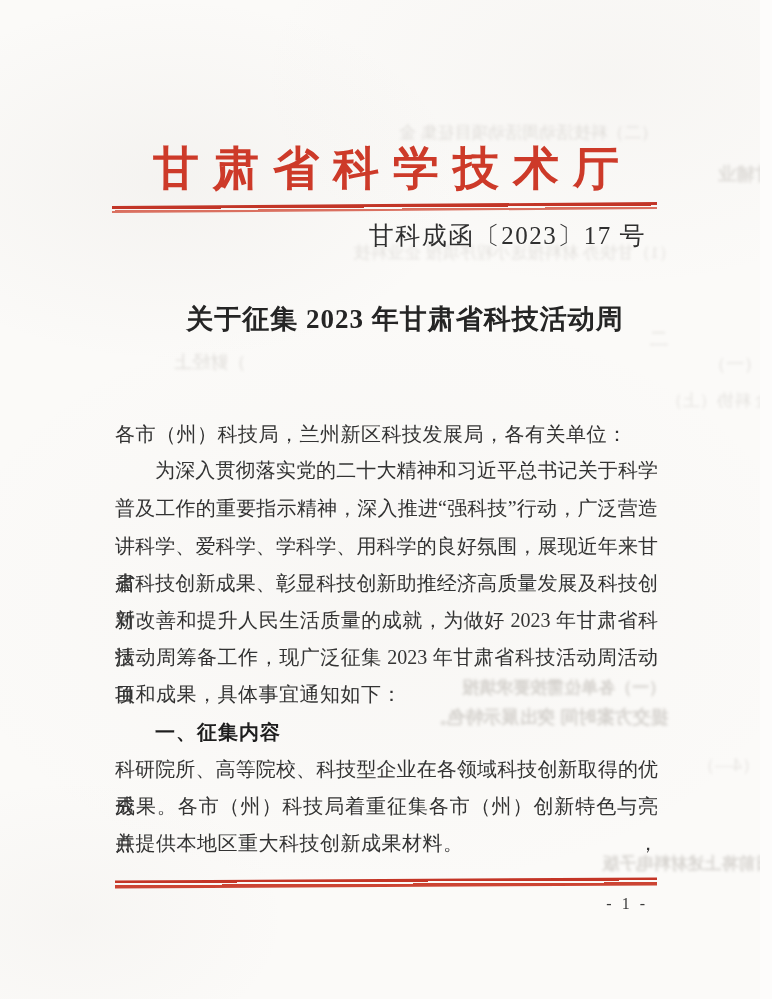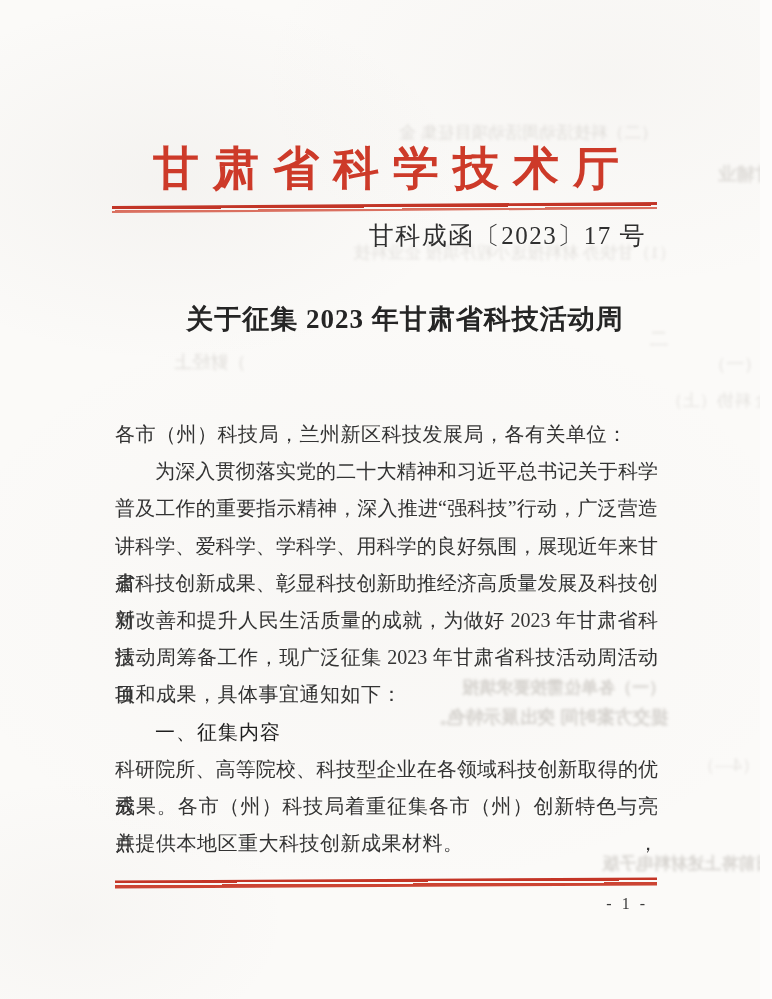--- a/index.html
+++ b/index.html
@@ -43,24 +43,24 @@
     color:#333;font-size:20px;
   }
   .doc-line{
     height:37.2px;line-height:37.2px;white-space:nowrap;
     letter-spacing:.5px;
   }
   .doc-line.fill,.doc-line.para,.doc-line.indent-fill{
     white-space:normal;text-align:justify;text-align-last:justify;
     text-justify:inter-character;letter-spacing:0;
   }
-  .doc-line.para,.doc-line.indent-fill,.doc-line.heading{text-indent:2em;}
+  .doc-line.para,.doc-line.indent-fill,.doc-line.heading{text-indent:2em;font-family:Liberation Mono, monospace;}
   .doc-line.heading{
     font-family:"Liberation Sans","DejaVu Sans",sans-serif;
-    font-weight:400;color:#1e1e1e;letter-spacing:1px;
+    font-weight:700;color:#1e1e1e;letter-spacing:1px;
   }
   .rule-bottom{
     position:absolute;left:115px;top:879px;width:542px;height:8px;
     background:linear-gradient(to bottom,#c43526 0,#c43526 34%,rgba(0,0,0,0) 34%,rgba(0,0,0,0) 58%,#cc4433 58%,#cc4433 100%);
     transform:rotate(-0.3deg);
   }
   .page-number{
     position:absolute;top:895px;right:112px;
     font-size:16px;color:#3c3c3c;letter-spacing:3px;
   }

